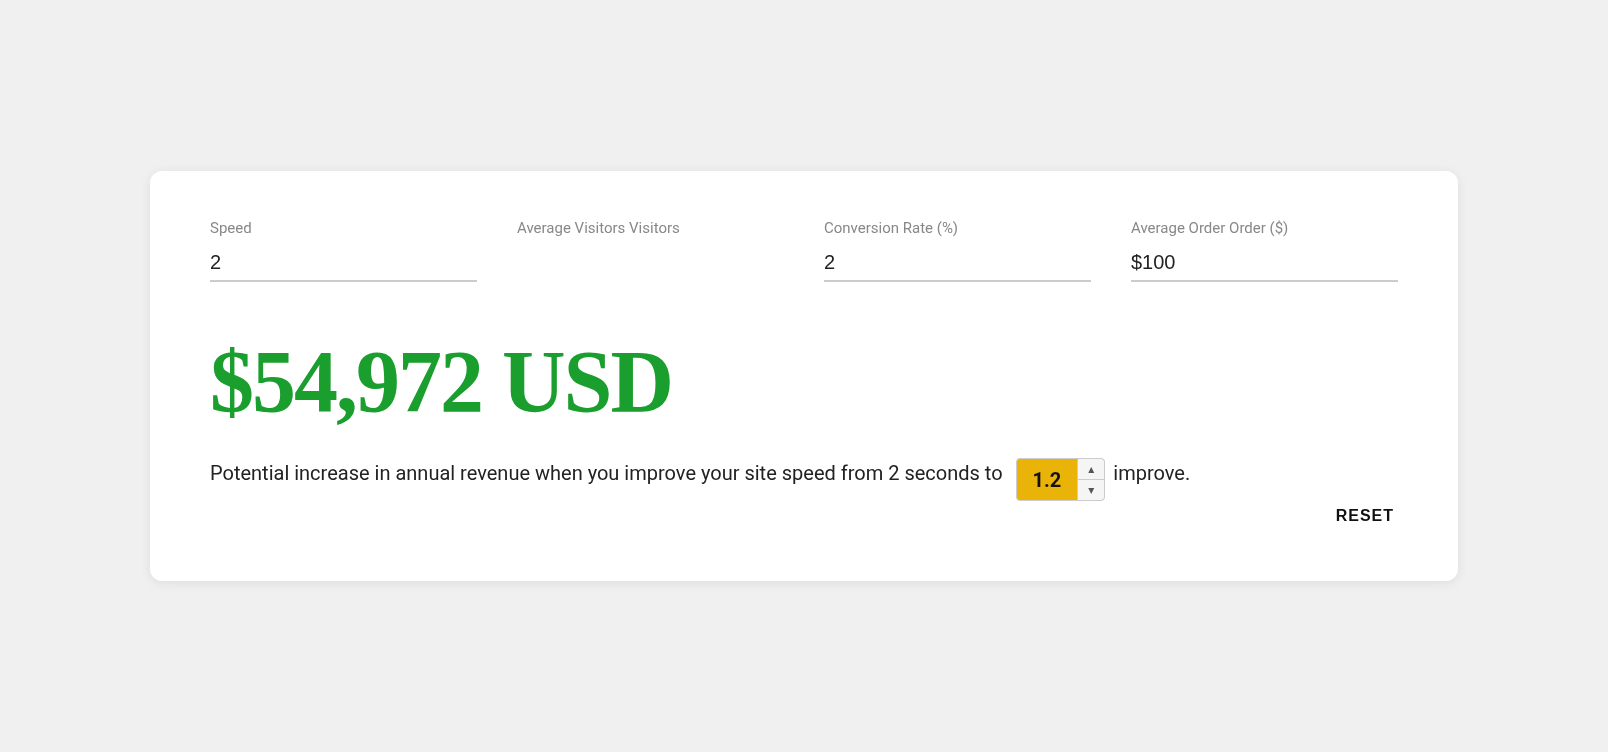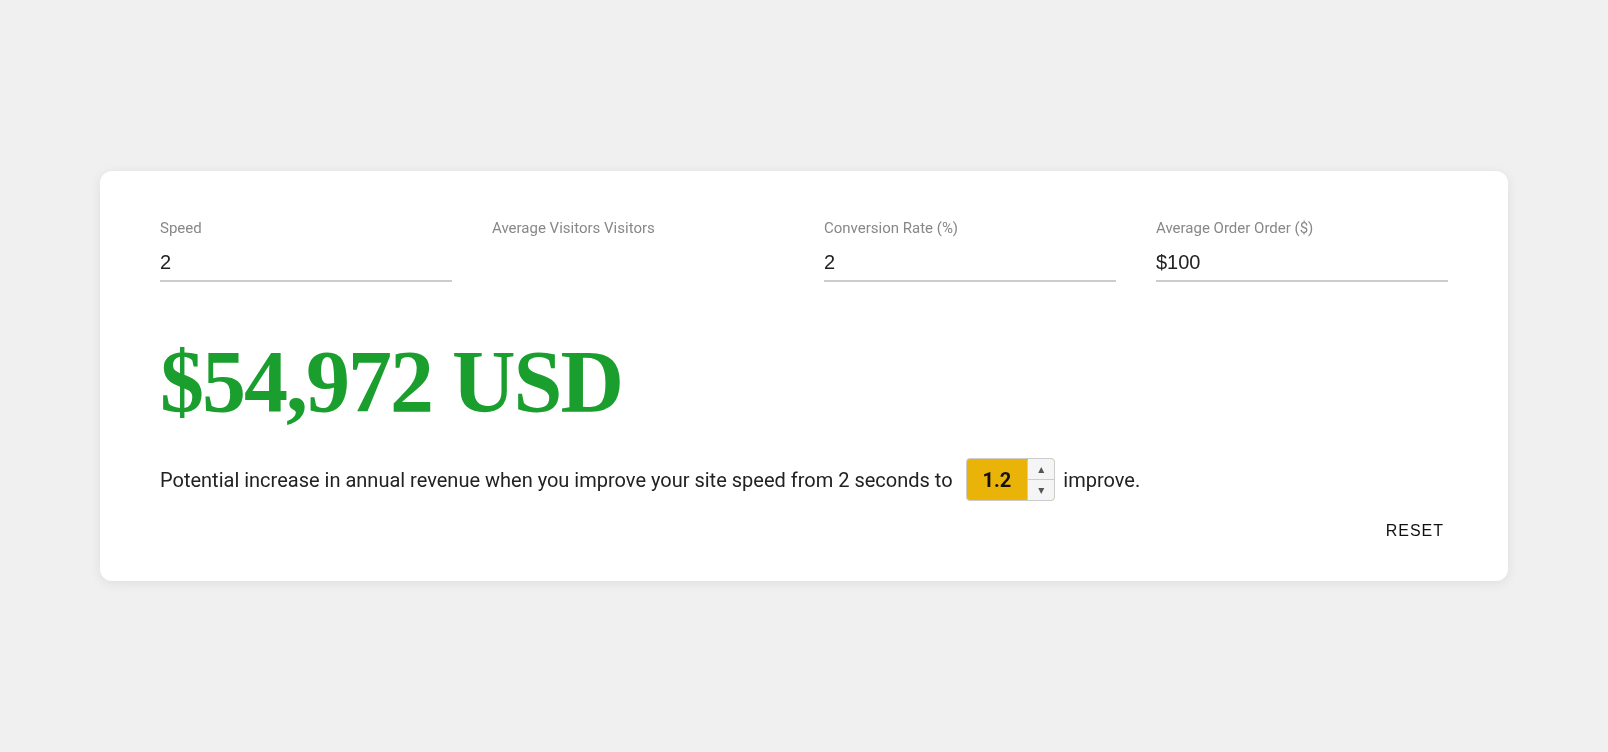--- a/index.html
+++ b/index.html
@@ -14,21 +14,21 @@
       align-items: center;
       justify-content: center;
       min-height: 100vh;
       font-family: -apple-system, BlinkMacSystemFont, 'Segoe UI', Roboto, Arial, sans-serif;
     }
 
     .calculator-card {
       background: #ffffff;
       border-radius: 12px;
       padding: 48px 60px 40px 60px;
-      width: 1408px;
+      width: 1308px;
       max-width: 95vw;
       box-shadow: 0 2px 12px rgba(0,0,0,0.08);
       position: relative;
     }
 
     .inputs-row {
       display: grid;
       grid-template-columns: 1fr 1fr 1fr 1fr;
       gap: 40px;
       margin-bottom: 56px;
@@ -63,21 +63,20 @@
       font-weight: 800;
       color: #1a9e2e;
       line-height: 1;
       margin-bottom: 32px;
       letter-spacing: -2px;
       font-family: Liberation Serif, serif;
     }
 
     .description-row {
       display: flex;
-      align-items: center;
       gap: 0;
       flex-wrap: wrap;
       font-size: 20px;
       color: #222222;
       margin-bottom: 40px;
     }
 
     .description-text {
       font-size: 20px;
       color: #222222;
@@ -121,27 +120,27 @@
       align-items: center;
       justify-content: center;
     }
 
     .stepper-btn:first-child {
       border-bottom: 1px solid #cccccc;
     }
 
     .reset-button {
       position: absolute;
-      bottom: 33px;
+      bottom: 48px;
       right: 60px;
       background: none;
       border: none;
       cursor: pointer;
       font-size: 16px;
-      font-weight: 400;
+      font-weight: 700;
       color: #111111;
       letter-spacing: 1px;
       text-transform: uppercase;
       padding: 8px 4px;
       text-align: center;
     }
   </style>
 </head>
 <body>
 

